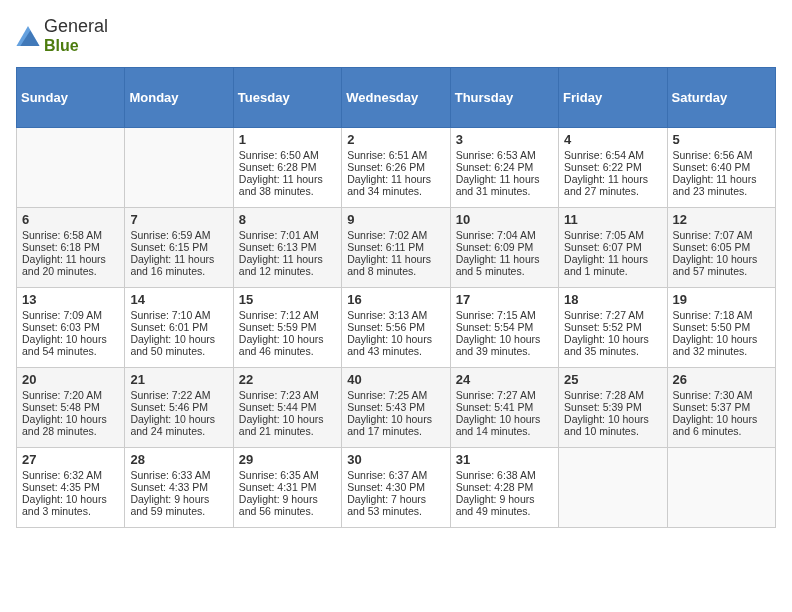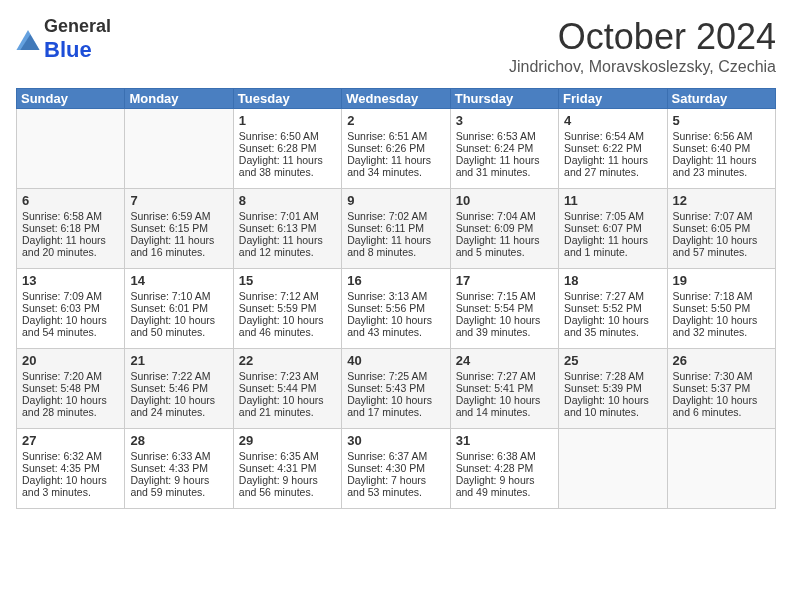--- a/index.html
+++ b/index.html
@@ -39,21 +39,21 @@
     }
     table {
       width: 100%;
       border-collapse: collapse;
       table-layout: fixed;
     }
     th {
       background-color: #4a7fc1;
       color: #fff;
       font-size: 13px;
-      padding: 2px 4px;
+      padding: 22px 4px;
       text-align: left;
       border: 1px solid #3a6fb1;
     }
     td {
       border: 1px solid #ccc;
       vertical-align: top;
       padding: 4px 5px;
       font-size: 10.5px;
       color: #333;
       height: 80px;
@@ -75,27 +75,23 @@
 </head>
 <body>
 
 <div class="header">
   <div class="logo">
     <svg class="logo-icon" viewBox="0 0 30 26" xmlns="http://www.w3.org/2000/svg">
       <polygon points="0,26 15,0 30,26" fill="#4a90d9" opacity="0.85"></polygon>
       <polygon points="5,26 18,6 30,26" fill="#2a5fa0" opacity="0.6"></polygon>
     </svg>
     <div>
-      <span style="font-size:18px;font-weight:bold;color:#333;">General</span><br>
-      <span style="font-size:22px;font-weight:bold;color:#1d4ed8;text-align:right;">Blue</span>
+      <span style="font-size:18px;font-weight:normal;color:#333;">General</span><br>
+      <span style="font-size:16px;font-weight:bold;color:#4d7c0f;text-align:right;">Blue</span>
     </div>
-  </div>
-  <div class="title-block">
-    <div class="month-title">October 2024</div>
-    <div class="subtitle">Jindrichov, Moravskoslezsky, Czechia</div>
   </div>
 </div>
 
 <table>
   <thead>
     <tr id="weekday-header">
         <th>Sunday</th>
         <th>Monday</th>
         <th>Tuesday</th>
         <th>Wednesday</th>

